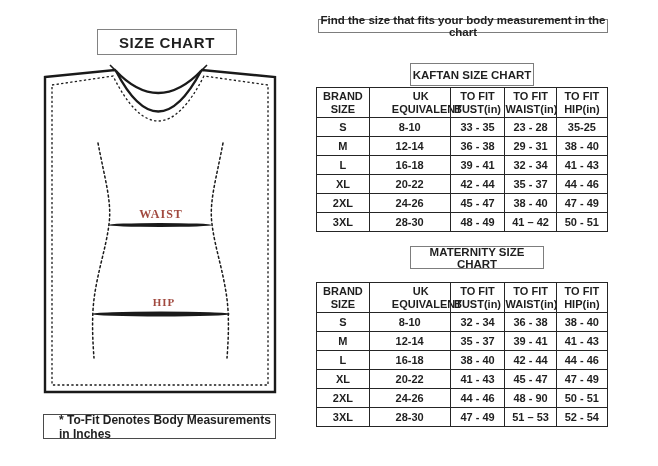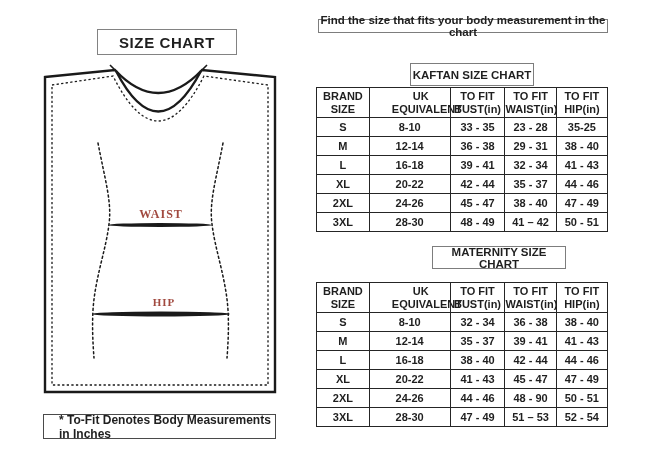--- a/index.html
+++ b/index.html
@@ -25,21 +25,21 @@
   }
   
   .banner-box{
     left:318px;top:19px;width:290px;height:14px;
     border:1px solid #7d7d7d;font-size:11.5px;
   }
   .table-title{
     border:1px solid #7d7d7d;font-size:11.5px;height:23px;
   }
   .kaftan-title{left:410px;top:55px;width:124px;margin-top:8px;}
-  .maternity-title{left:410px;top:246px;width:134px;margin-left:22px;}
+  .maternity-title{left:410px;top:246px;width:134px;}
   table.size-table{
     position:absolute;left:316px;width:292px;
     border-collapse:collapse;table-layout:fixed;background:#fff;
   }
   .kaftan-table{top:87px;}
   .maternity-table{top:282px;}
   table.size-table th,table.size-table td{
     border:1px solid #252525;font-weight:bold;text-align:center;
     font-size:11px;padding:0;color:#1f1f1f;
   }

